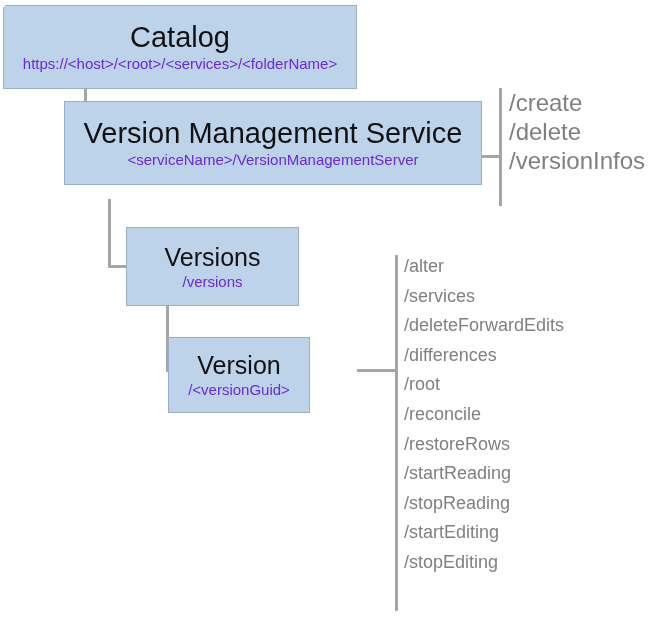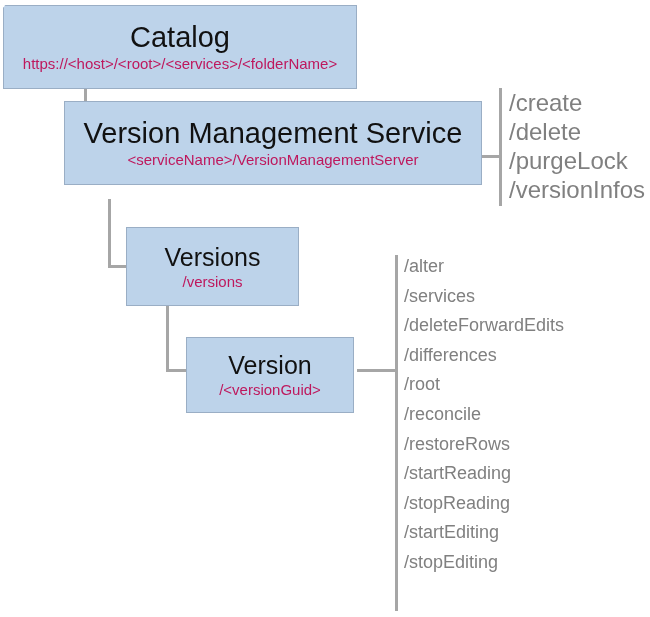--- a/index.html
+++ b/index.html
@@ -35,21 +35,21 @@
     text-align: center;
     line-height: 1.05;
   }
   .node .node-title {
     font-weight: 400;
     color: #111111;
     white-space: nowrap;
   }
   .node .node-path {
     font-weight: 400;
-    color: #be185d;
+    color: #6d28d9;
     white-space: nowrap;
     margin-top: 4px;
   }
 
   #node-catalog {
     left: 3px;  top: 5px;  width: 354px; height: 84px;
   }
   #node-catalog .node-title { font-size: 29px; }
   #node-catalog .node-path  { font-size: 15px; }
 
@@ -59,21 +59,21 @@
   #node-vms .node-title { font-size: 29px; }
   #node-vms .node-path  { font-size: 15px; }
 
   #node-versions {
     left: 126px; top: 227px; width: 173px; height: 79px;
   }
   #node-versions .node-title { font-size: 25px; }
   #node-versions .node-path  { font-size: 15px; text-align: center; }
 
   #node-version {
-    left: 186px; top: 337px; width: 168px; height: 76px;
+    left: 168px; top: 337px; width: 142px; height: 76px;
   }
   #node-version .node-title { font-size: 25px; }
   #node-version .node-path  { font-size: 15px; }
 
   
   .conn-v, .conn-h {
     position: absolute;
     background: #a6a6a6;
   }
   .conn-v { width: 3px; }
@@ -171,21 +171,20 @@
   </div>
 
   <div class="node" id="node-version">
     <div class="node-title">Version</div>
     <div class="node-path">/&lt;versionGuid&gt;</div>
   </div>
 
   <div class="oplist" id="ops-vms">
       <div class="op-item">/create</div>
       <div class="op-item">/delete</div>
-      <div class="op-item">/purgeLock</div>
       <div class="op-item">/versionInfos</div>
     </div>
 
   <div class="oplist" id="ops-version">
       <div class="op-item">/alter</div>
       <div class="op-item">/services</div>
       <div class="op-item">/deleteForwardEdits</div>
       <div class="op-item">/differences</div>
       <div class="op-item">/root</div>
       <div class="op-item">/reconcile</div>

